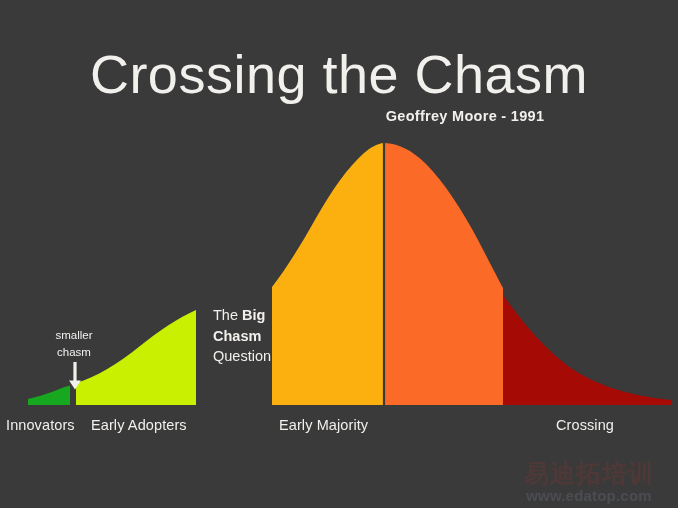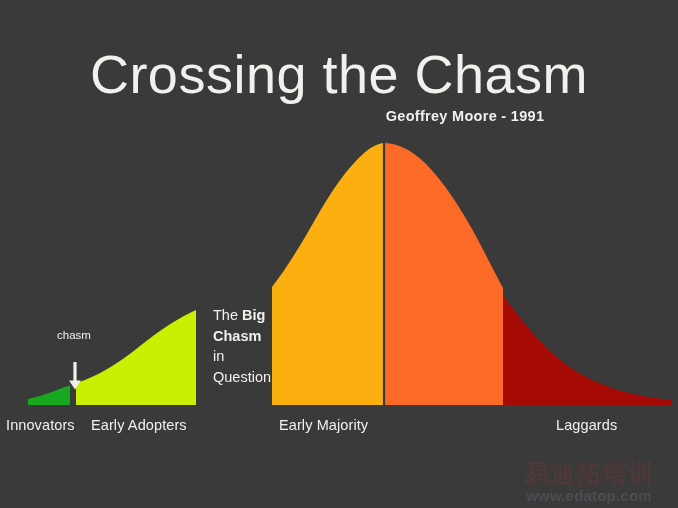--- a/index.html
+++ b/index.html
@@ -163,36 +163,36 @@
              L 503 295
              C 522 322, 544 348, 568 366
              C 594 385, 630 396, 672 400
              L 672 405 Z"></path>
   </svg>
 
   <div id="title">Crossing the Chasm</div>
   <div id="subtitle">Geoffrey Moore - 1991</div>
 
   <div id="smaller-chasm">
+    <div>smaller</div>
     <div>chasm</div>
   </div>
   <svg id="smaller-chasm-arrow" viewBox="0 0 14 28" aria-hidden="true">
     <path fill="#f2f0ec" d="M5.4 0 h3.2 v18.5 h4.3 L7 27.5 L1.1 18.5 h4.3 Z"></path>
   </svg>
 
   <div id="big-chasm">
     <div><span class="n">The </span><span class="b">Big</span></div>
     <div class="b">Chasm</div>
-    <div class="n">in</div>
     <div class="n">Question</div>
   </div>
 
   <div class="cat-label" style="left:6px">Innovators</div>
   <div class="cat-label" style="left:279px">Early Majority</div>
   <div class="cat-label" style="left:91px">Early Adopters</div>
-  <div class="cat-label" style="left:556px">Laggards</div>
+  <div class="cat-label" style="left:556px">Crossing</div>
 
   <div id="watermark">
     <div id="watermark-cn">易迪拓培训</div>
     <div id="watermark-url">www.edatop.com</div>
   </div>
 
 </div>
 
 </body></html>

